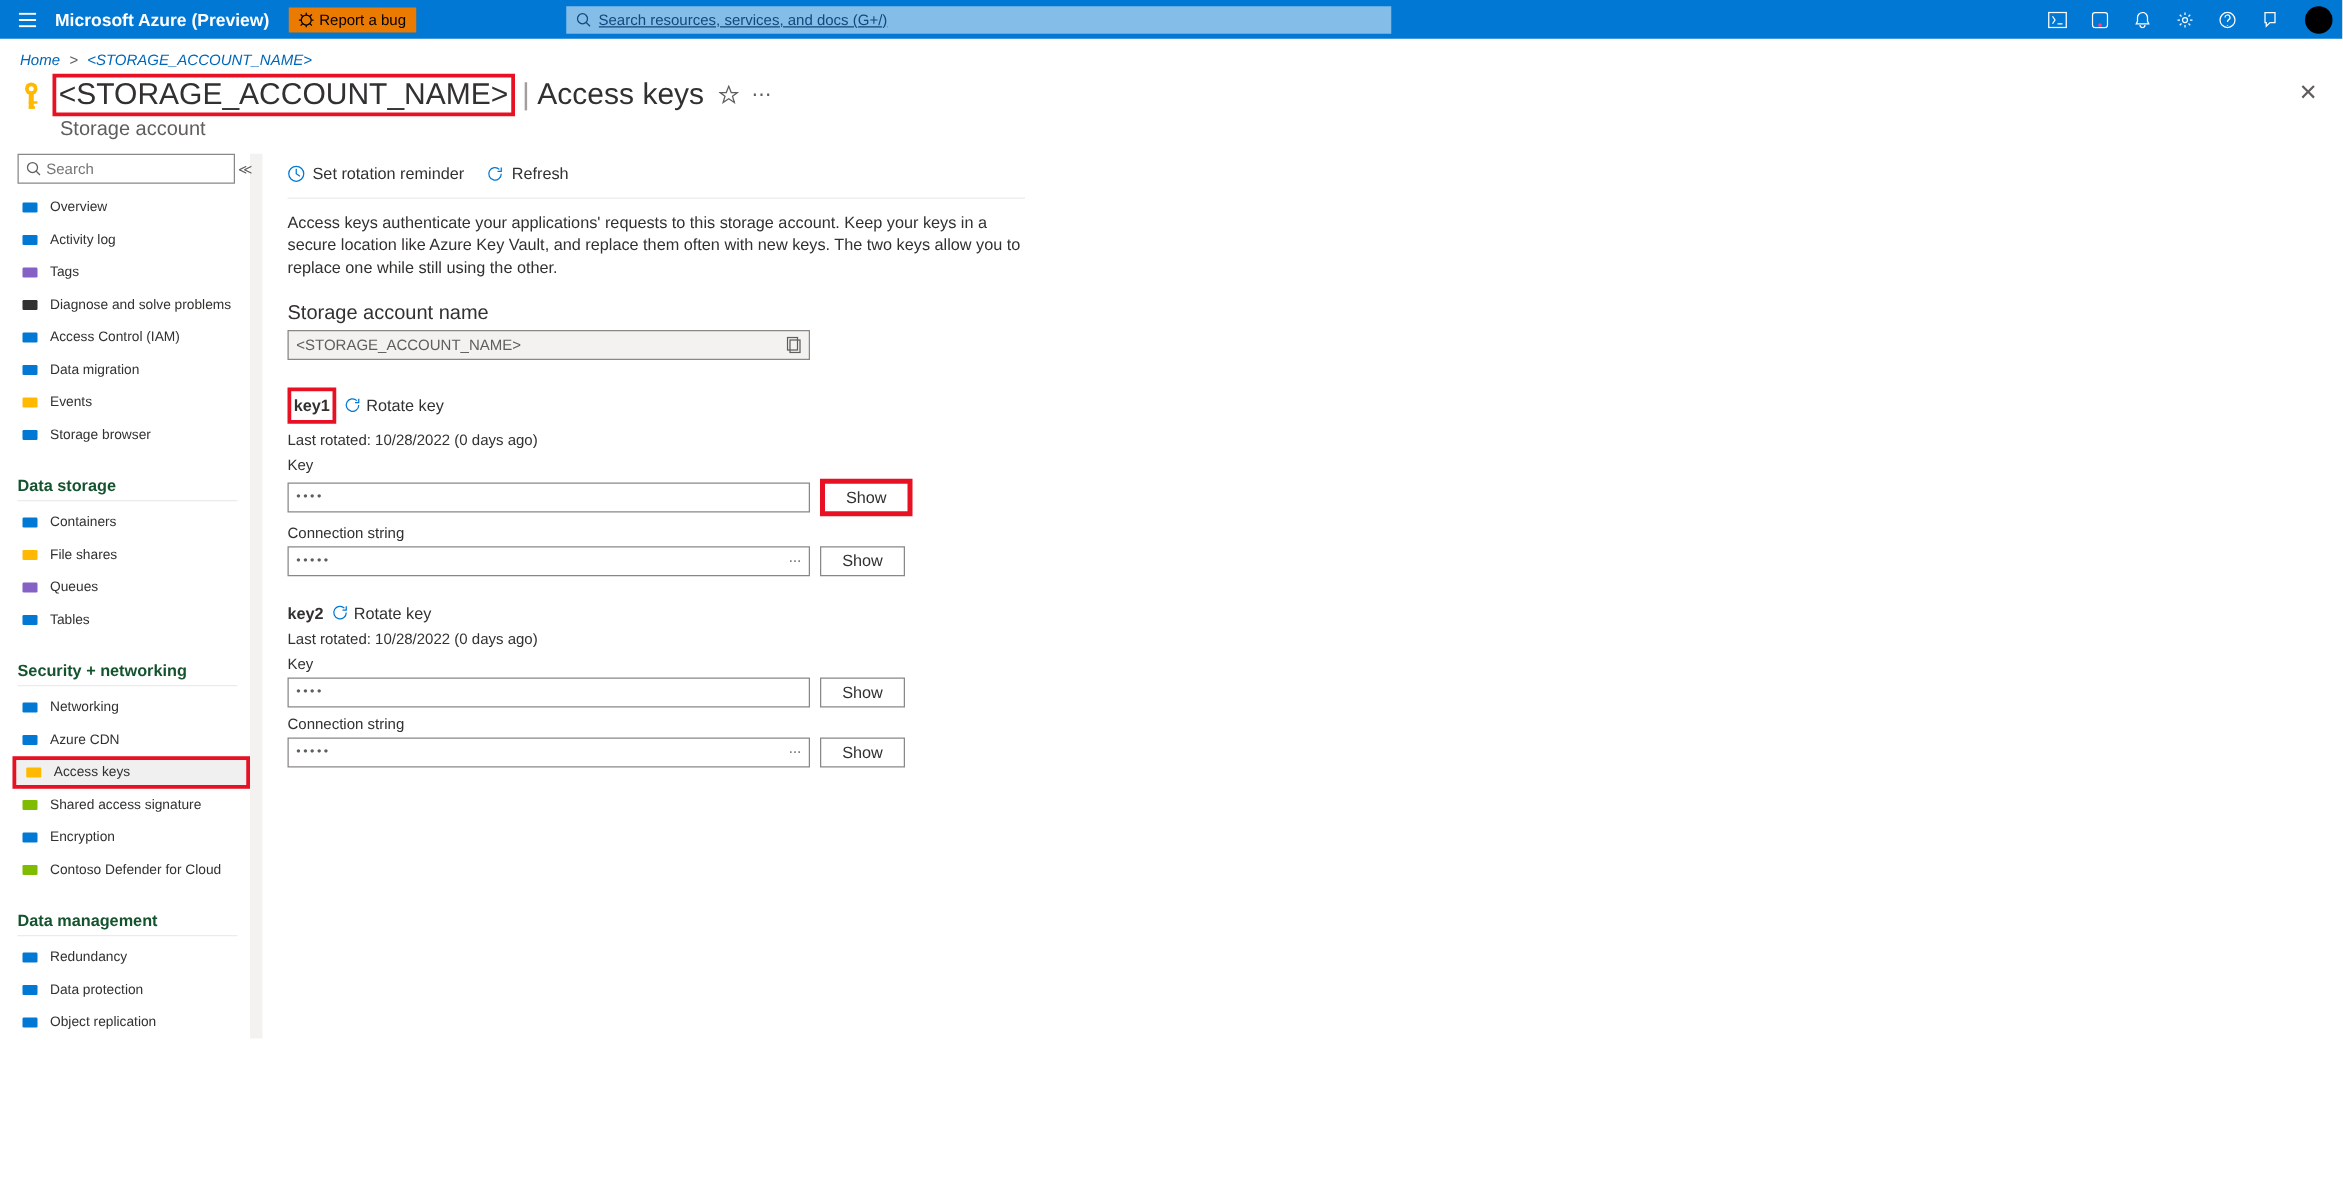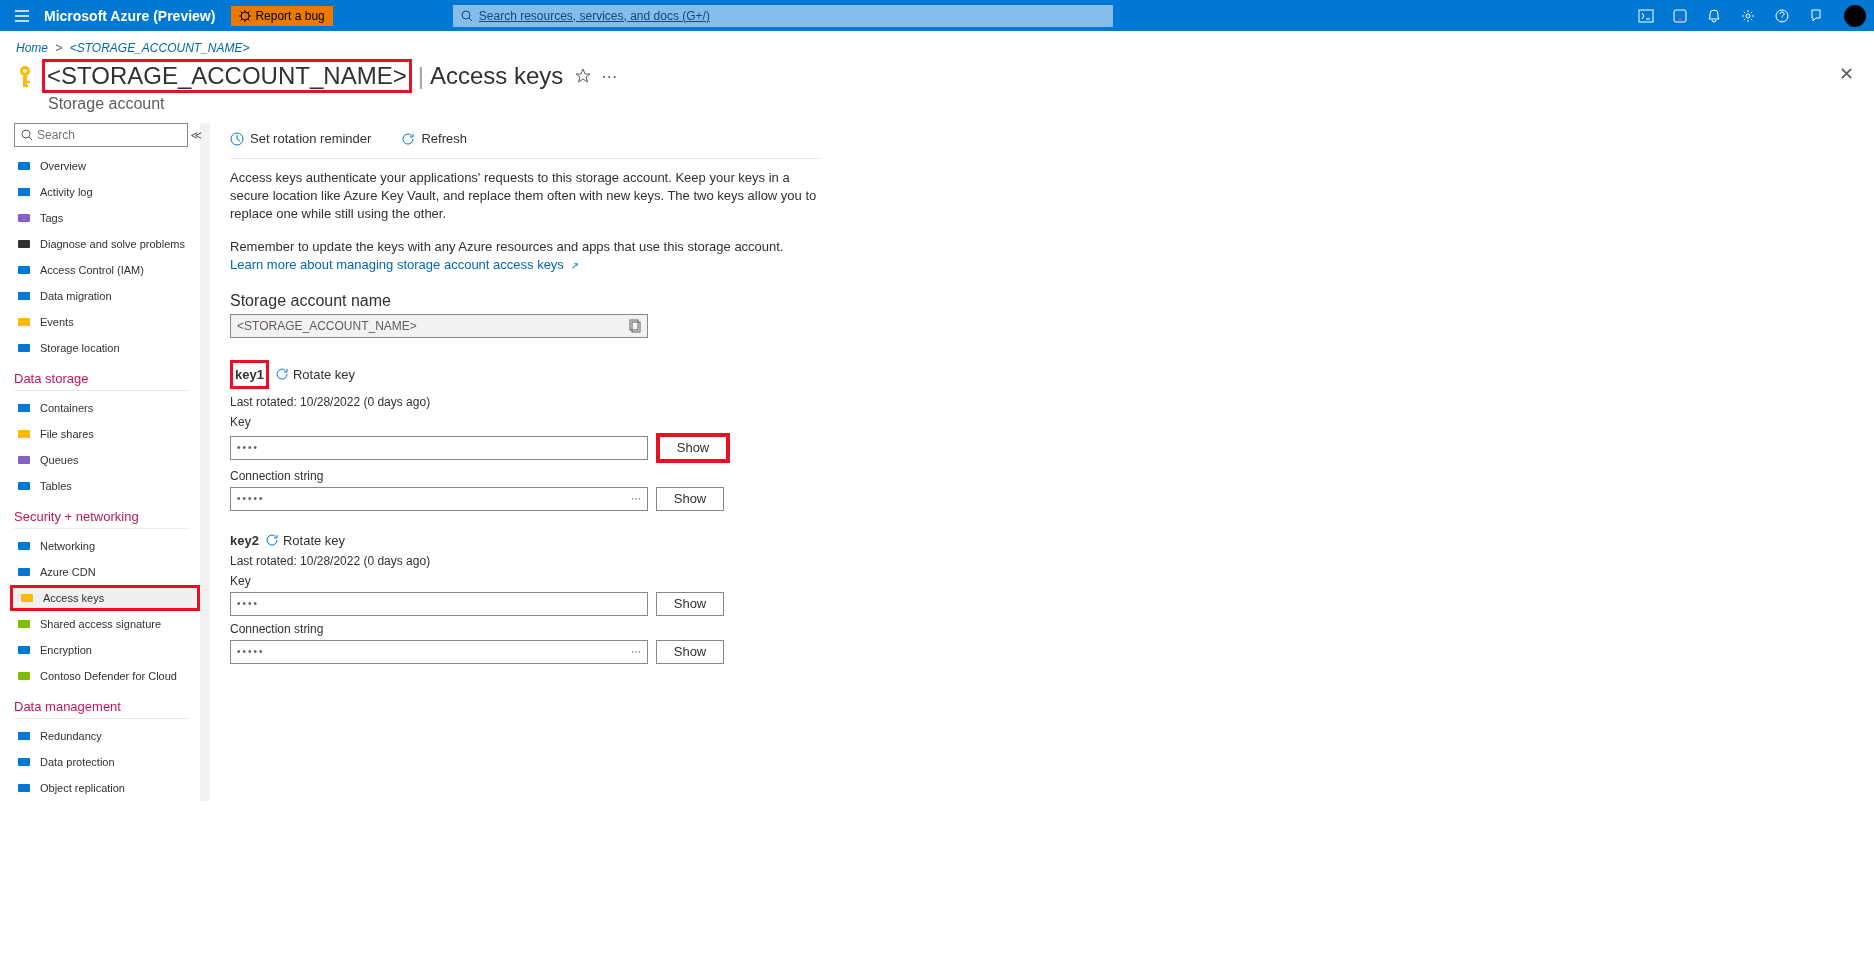--- a/index.html
+++ b/index.html
@@ -39,28 +39,28 @@
 
 .main-row { display:flex; }
 
 
 .sidebar { width:200px; padding:0 0 0 14px; position:relative; }
 .sidebar .collapse { position:absolute; right:-2px; top:6px; color:#605e5c; cursor:pointer; font-size:11px; }
 .sidebar .search-box { display:flex; align-items:center; border:1px solid #8a8886; height:24px; width:174px; padding:0 6px; margin-bottom:6px; }
 .sidebar .search-box input { border:none; outline:none; font-size:12px; width:100%; }
 .sidebar .nav-item { display:flex; align-items:center; gap:8px; height:26px; font-size:11px; cursor:pointer; padding-left:2px; }
 .sidebar .nav-item .nav-ico { width:16px; height:16px; display:flex; align-items:center; justify-content:center; font-size:13px; }
-.sidebar .section-head { font-size:13px; color:#be185d; font-weight:400; margin-top:10px; margin-bottom:4px; }
+.sidebar .section-head { font-size:13px; color:#14532d; font-weight:700; margin-top:20px; margin-bottom:4px; }
 .sidebar .section-divider { border-bottom:1px solid #edebe9; margin:2px 10px 4px 0; }
 .sidebar .nav-item.highlight { background:#f0f0f0; border:3px solid #e81123; margin-left:-4px; padding-left:6px; width: calc(100% + 4px); }
 .scroll-track { width:10px; background:#f3f2f1; }
 
 
 .content { flex:1; padding: 0 0 20px 20px; }
-.toolbar { display:flex; gap:30px; padding: 8px 0 12px 0; border-bottom:1px solid #edebe9; width:590px; }
+.toolbar { display:flex; gap:18px; padding: 8px 0 12px 0; border-bottom:1px solid #edebe9; width:590px; }
 .toolbar .tb-btn { display:flex; align-items:center; gap:6px; color:#323130; font-size:13px; cursor:pointer; }
 .toolbar .tb-ico { color:#0078d4; }
 .info-text { width:590px; font-size:13px; line-height:1.4; margin-top:10px; }
 .info-text a { color:#0067b8; text-decoration:none; }
 .info-text a .ext-ico { font-size:10px; margin-left:3px; }
 .field-label { font-size:16px; margin-top:18px; }
 .ro-input { display:flex; align-items:center; width:418px; height:24px; background:#f3f2f1; border:1px solid #8a8886; padding:0 6px; margin-top:4px; justify-content:space-between; }
 .ro-input .val { font-size:12px; color:#605e5c; }
 .ro-input .copy { cursor:pointer; color:#605e5c; }
 .key-section { margin-top:22px; }
@@ -252,21 +252,21 @@
             </svg>
           </span>
           <span>Events</span>
         </div>
         <div class="nav-item">
           <span class="nav-ico">
             <svg width="14" height="14" viewBox="0 0 14 14">
               <rect x="1" y="3" width="12" height="8" rx="1" fill="#0078d4"></rect>
             </svg>
           </span>
-          <span>Storage location</span>
+          <span>Storage browser</span>
         </div>
       </div>
     <div class="section-head">Data storage</div>
     <div class="section-divider"></div>
     <div id="nav-ds">
         <div class="nav-item">
           <span class="nav-ico">
             <svg width="14" height="14" viewBox="0 0 14 14">
               <rect x="1" y="3" width="12" height="8" rx="1" fill="#0078d4"></rect>
             </svg>
@@ -397,27 +397,20 @@
         <span class="tb-ico">
           <svg width="14" height="14" viewBox="0 0 14 14">
               <path d="M12 7a5 5 0 1 1-1.5-3.5M12 2v3h-3" fill="none" stroke="#0078d4"></path>
             </svg>
         </span>
         <span>Refresh</span>
       </div>
     </div>
 
     <div class="info-text">Access keys authenticate your applications' requests to this storage account. Keep your keys in a secure location like Azure Key Vault, and replace them often with new keys. The two keys allow you to replace one while still using the other.</div>
-    <div class="info-text" style="margin-top:14px;">
-      <span>Remember to update the keys with any Azure resources and apps that use this storage account.</span><br>
-      <a href="#">
-        <span>Learn more about managing storage account access keys</span>
-        <span class="ext-ico">↗</span>
-      </a>
-    </div>
 
     <div class="field-label">Storage account name</div>
     <div class="ro-input">
       <span class="val">&lt;STORAGE_ACCOUNT_NAME&gt;</span>
       <span class="copy">
         <svg width="12" height="14" viewBox="0 0 12 14">
             <rect x="3" y="3" width="8" height="10" fill="none" stroke="#605e5c"></rect>
             <rect x="1" y="1" width="8" height="10" fill="none" stroke="#605e5c"></rect>
           </svg>
       </span>

